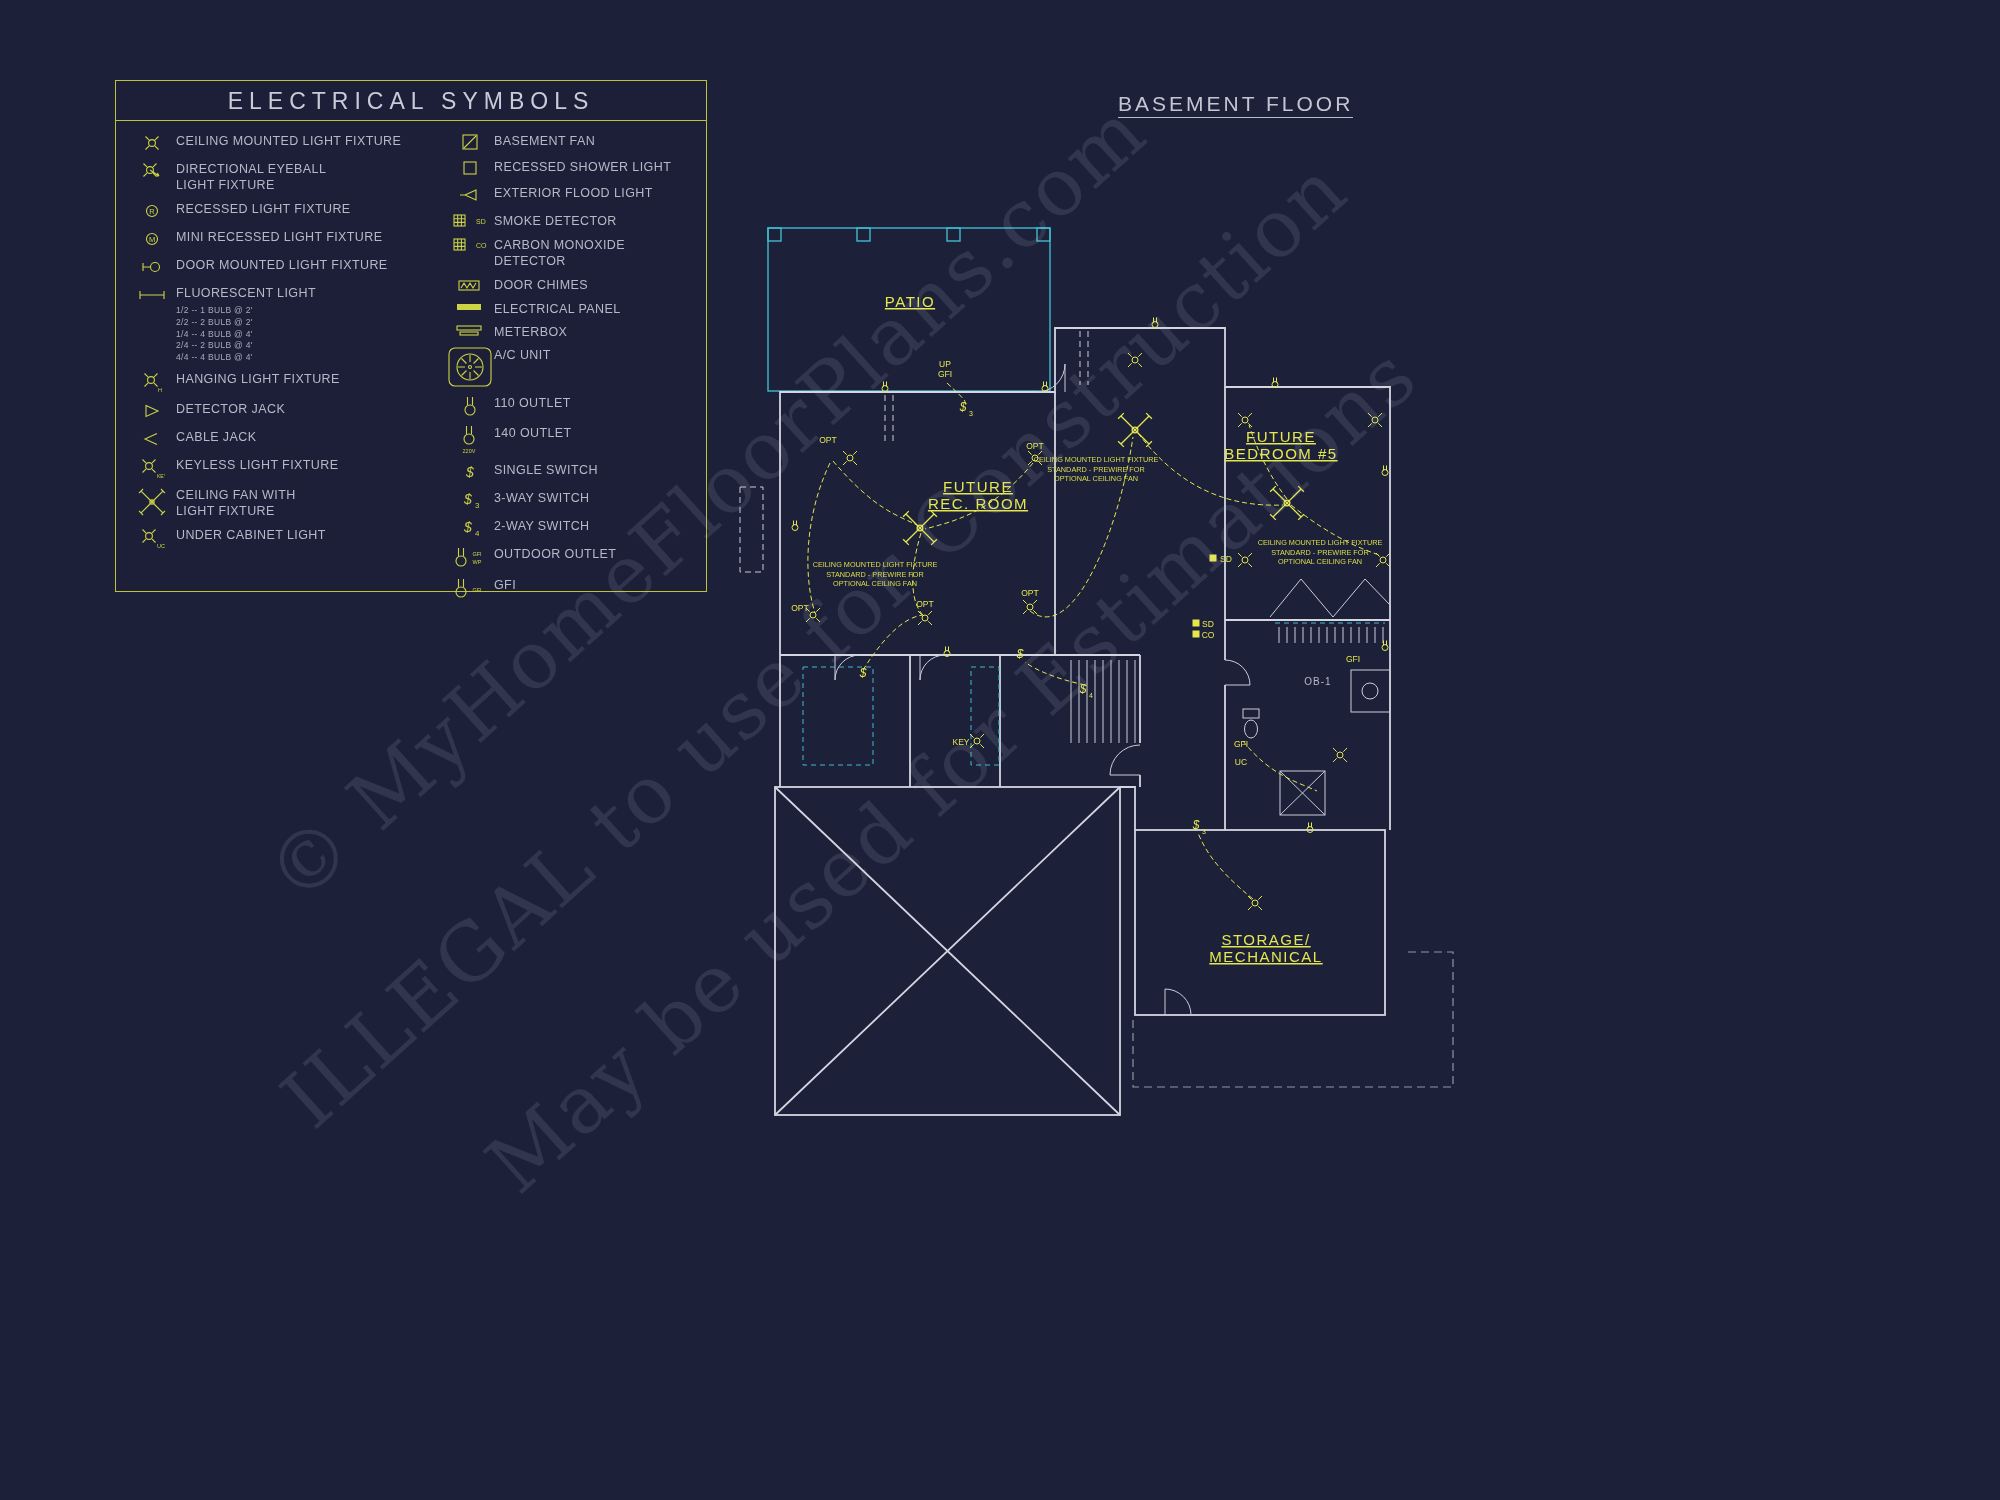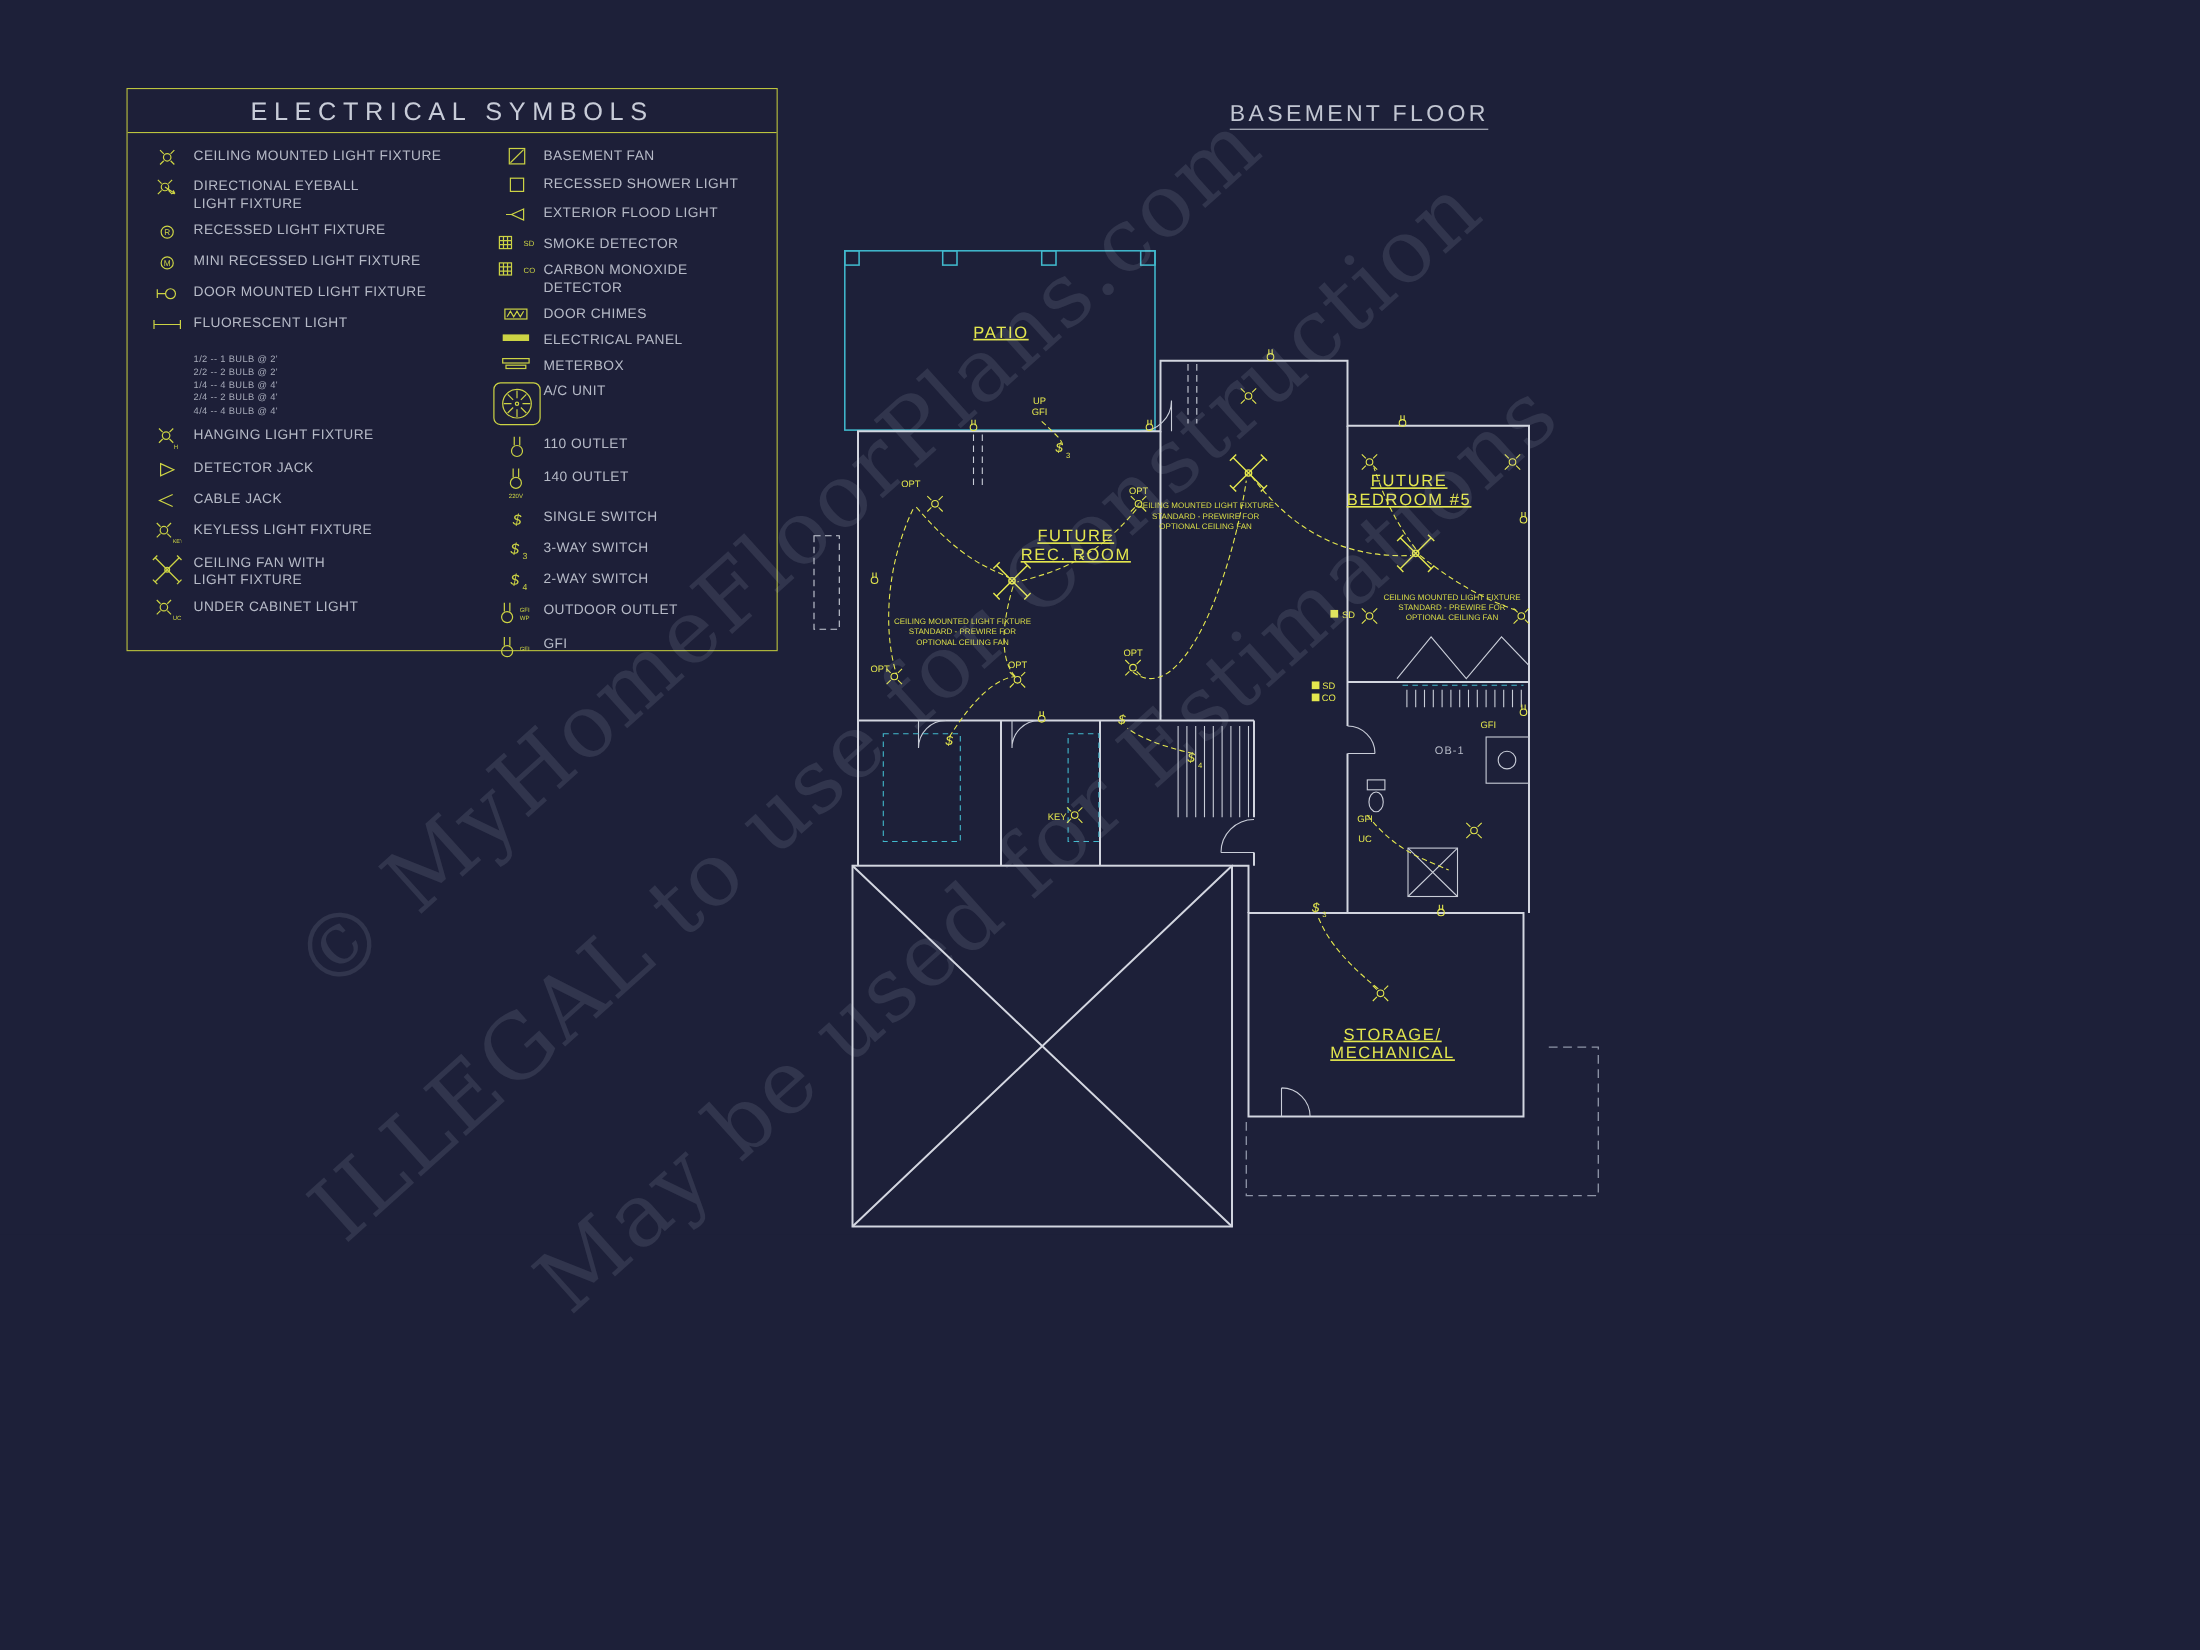--- a/index.html
+++ b/index.html
@@ -20,21 +20,21 @@
     padding:7px 0 5px;border-bottom:1.4px solid #bcc43e}
   .cols{display:flex;padding:10px 4px 0 12px}
   .colL{width:318px}
   .colR{width:246px}
   .lrow{display:flex;margin-bottom:5px}
   .sym{width:48px;flex:none;display:flex;justify-content:center;align-items:flex-start;
     color:#ccd344;padding-top:1px}
   .txt{flex:1}
   .lbl{font-size:12.5px;color:#b6bac7;letter-spacing:0.4px;line-height:1.3;
     white-space:pre-line;padding-top:2px}
-  .notes{margin-top:20px}
+  .notes{margin-top:4px}
   .note-line{font-size:8.5px;color:#a7abba;letter-spacing:0.3px;line-height:1.4}
   .sym svg path,.sym svg circle,.sym svg rect,.sym svg line,.sym svg ellipse{
     fill:none;stroke:currentColor;stroke-width:1.1}
   .sym svg text{fill:currentColor;stroke:none;font-family:"Liberation Sans",sans-serif}
 
   
   .plan-title{position:absolute;left:1118px;top:92px;width:260px;text-align:left;z-index:2}
   .plan-title .ptl{display:inline-block;font-size:21px;letter-spacing:3px;color:#c2c6d2;
     border-bottom:1.5px solid #b9bdc9;padding-bottom:1px;margin-bottom:4px}
 

